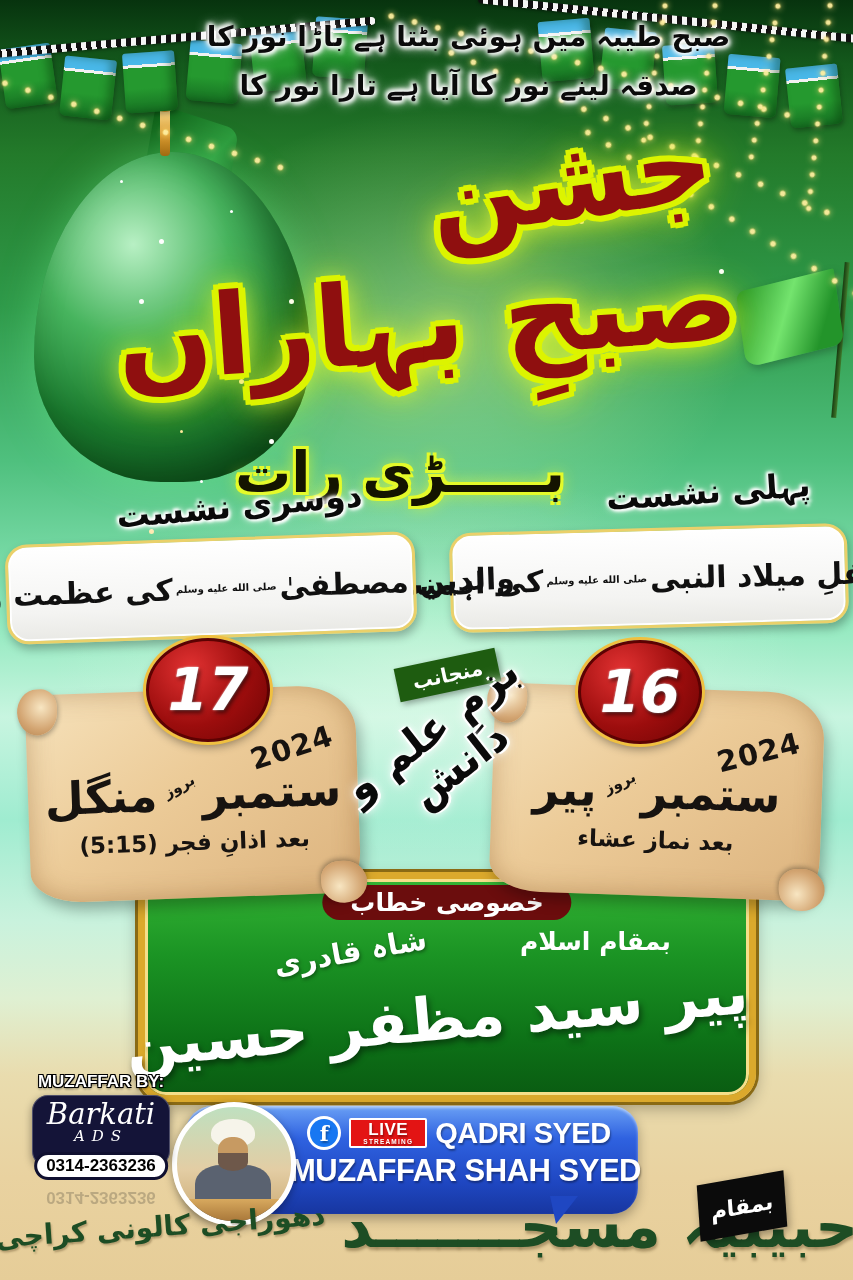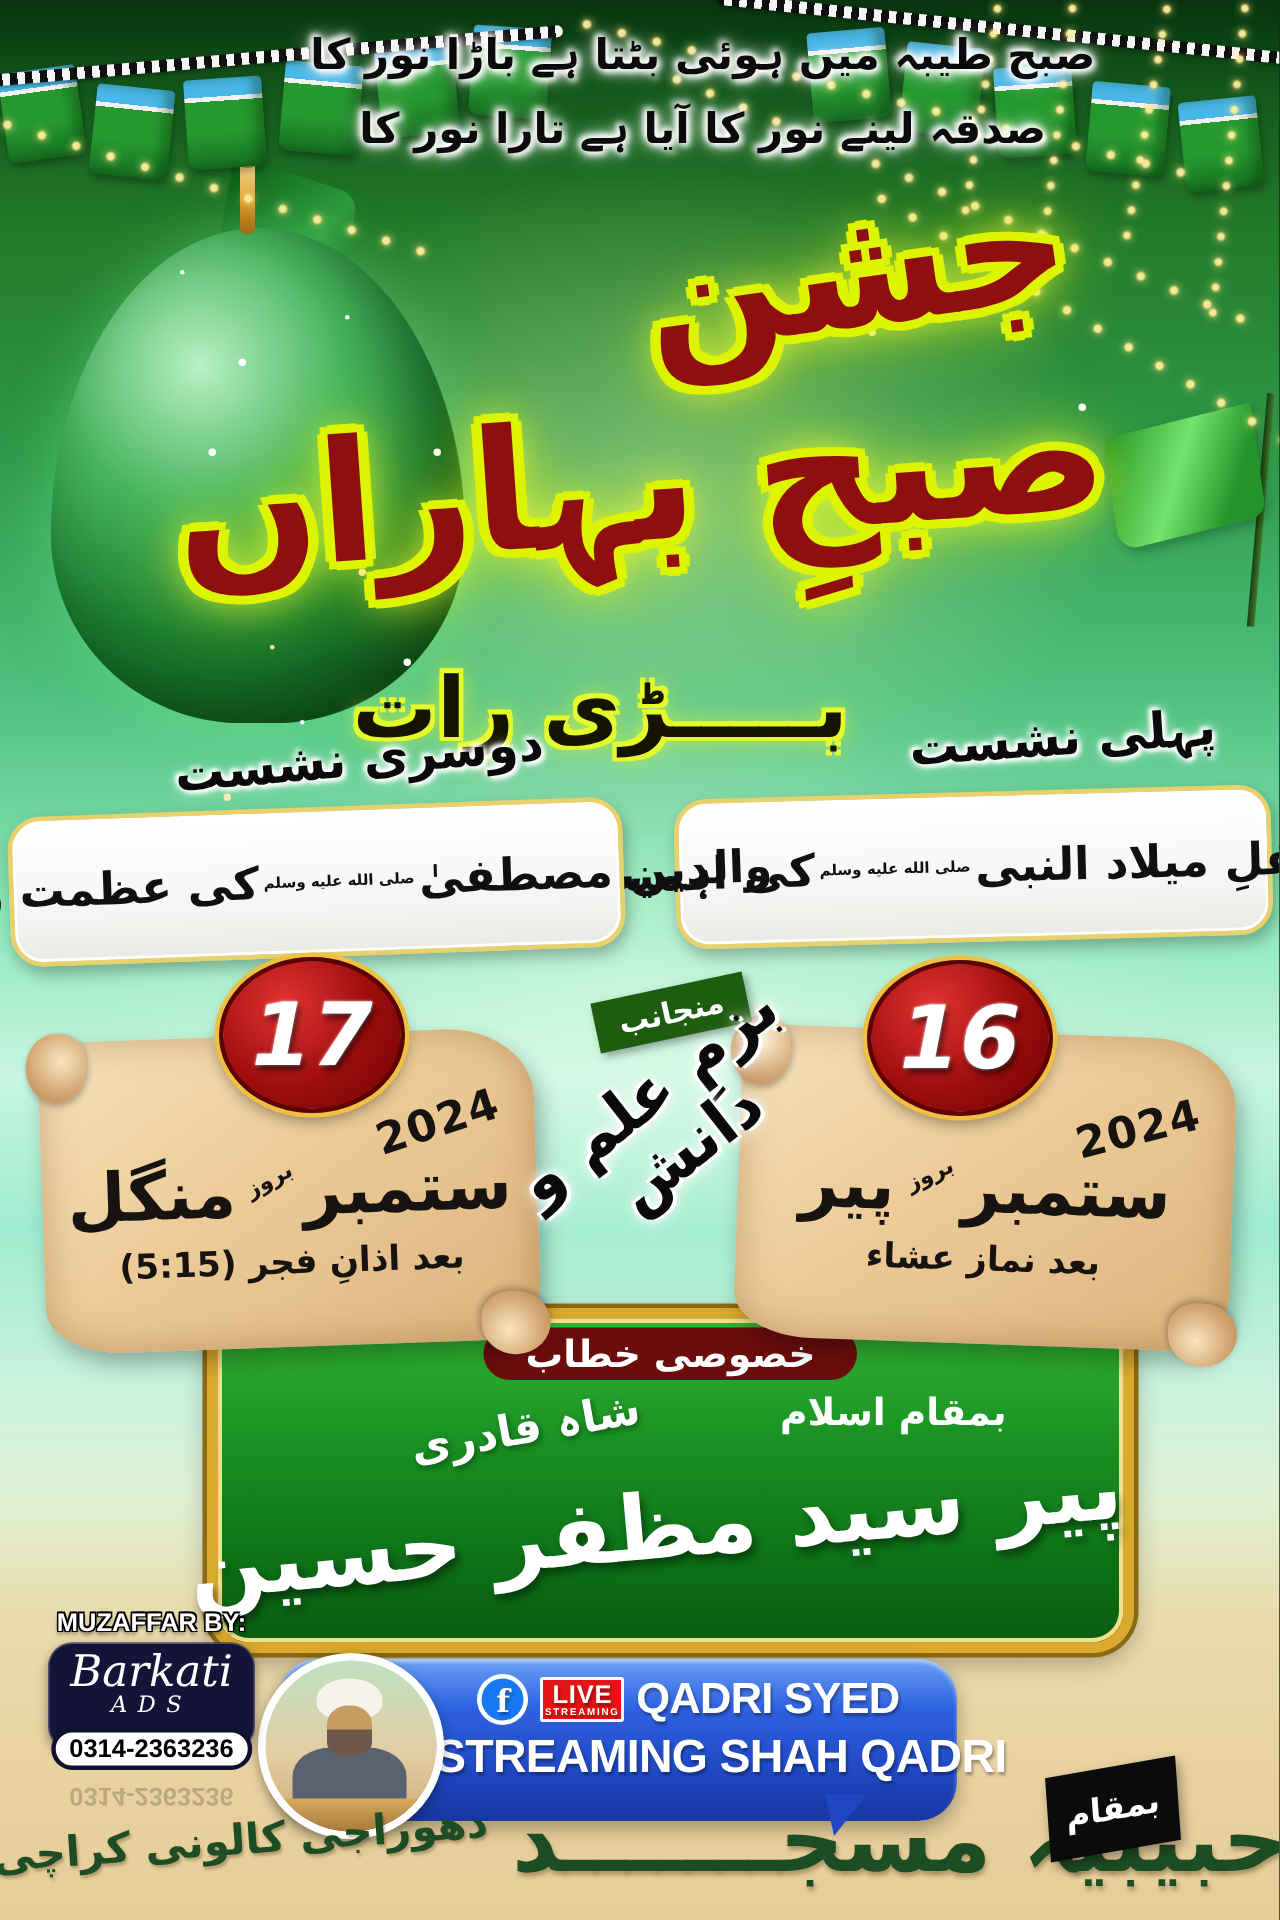--- a/index.html
+++ b/index.html
@@ -140,21 +140,21 @@
   .face{position:absolute;left:41px;top:30px;width:30px;height:27px;background:#c79a62;border-radius:46%;}
   .beard{position:absolute;left:41px;top:46px;width:30px;height:18px;background:#6e584a;border-radius:0 0 50% 50%;}
   .robe{position:absolute;left:18px;top:58px;width:76px;height:56px;background:#5a6270;border-radius:34% 34% 0 0;}
   .desk{position:absolute;left:10px;top:92px;width:94px;height:22px;background:linear-gradient(180deg,#d8a95e,#a9783a);}
   .livebar-content{position:absolute;left:104px;top:10px;right:10px;text-align:center;color:#fff;
     font-family:"Liberation Sans",sans-serif;font-weight:bold;text-shadow:1px 2px 2px rgba(0,0,0,.35);}
   .lb-row1{display:flex;align-items:center;justify-content:center;gap:8px;}
   .fb-circle{width:34px;height:34px;border-radius:50%;background:#fff;display:flex;align-items:center;justify-content:center;flex:0 0 auto;}
   .fb-inner{width:28px;height:28px;border-radius:50%;background:#1877f2;color:#fff;display:flex;align-items:center;justify-content:center;
     font-family:"DejaVu Serif",serif;font-weight:bold;font-size:21px;line-height:1;}
-  .live-badge{background:#e31414;border:2px solid #fff;border-radius:2px;padding:1px 1px;display:flex;flex-direction:column;align-items:center;line-height:1;flex:0 0 auto;}
+  .live-badge{background:#e31414;border:2px solid #fff;border-radius:2px;padding:1px 12px;display:flex;flex-direction:column;align-items:center;line-height:1;flex:0 0 auto;}
   .live-txt{font-size:17px;font-weight:bold;letter-spacing:.5px;}
   .stream-txt{font-size:6.5px;letter-spacing:1.2px;margin-top:1px;}
   .lb-line1{font-size:29px;letter-spacing:-.5px;white-space:nowrap;}
   .lb-line2{font-size:31px;letter-spacing:-.5px;margin-top:3px;white-space:nowrap;}
   
   .venue-badge{position:absolute;left:698px;top:1178px;width:88px;height:56px;z-index:6;background:#0b0b0b;color:#fff;
     display:flex;align-items:center;justify-content:center;font-size:22px;font-weight:bold;direction:rtl;
     transform:rotate(-10deg) skewX(-6deg);box-shadow:2px 4px 8px rgba(0,0,0,.35);}
   .venue-line{position:absolute;left:0;right:0;bottom:6px;height:96px;z-index:5;display:flex;direction:rtl;
     align-items:center;justify-content:center;gap:16px;color:#1d4d24;padding:0 8px;}
@@ -277,21 +277,21 @@
       <div class="lb-row1">
         <span class="fb-circle">
           <span class="fb-inner">f</span>
         </span>
         <span class="live-badge">
           <span class="live-txt">LIVE</span>
           <span class="stream-txt">STREAMING</span>
         </span>
         <span class="lb-line1">QADRI SYED</span>
       </div>
-      <div class="lb-line2">STREAMING SHAH QADRI</div>
+      <div class="lb-line2">MUZAFFAR SHAH SYED</div>
     </div>
   </div>
 
   <div class="venue-badge">بمقام</div>
   <div class="venue-line">
     <span class="masjid">حبیبیہ مسجـــــــد</span>
     <span class="address">دھوراجی کالونی کراچی</span>
   </div>
 
 </div>

